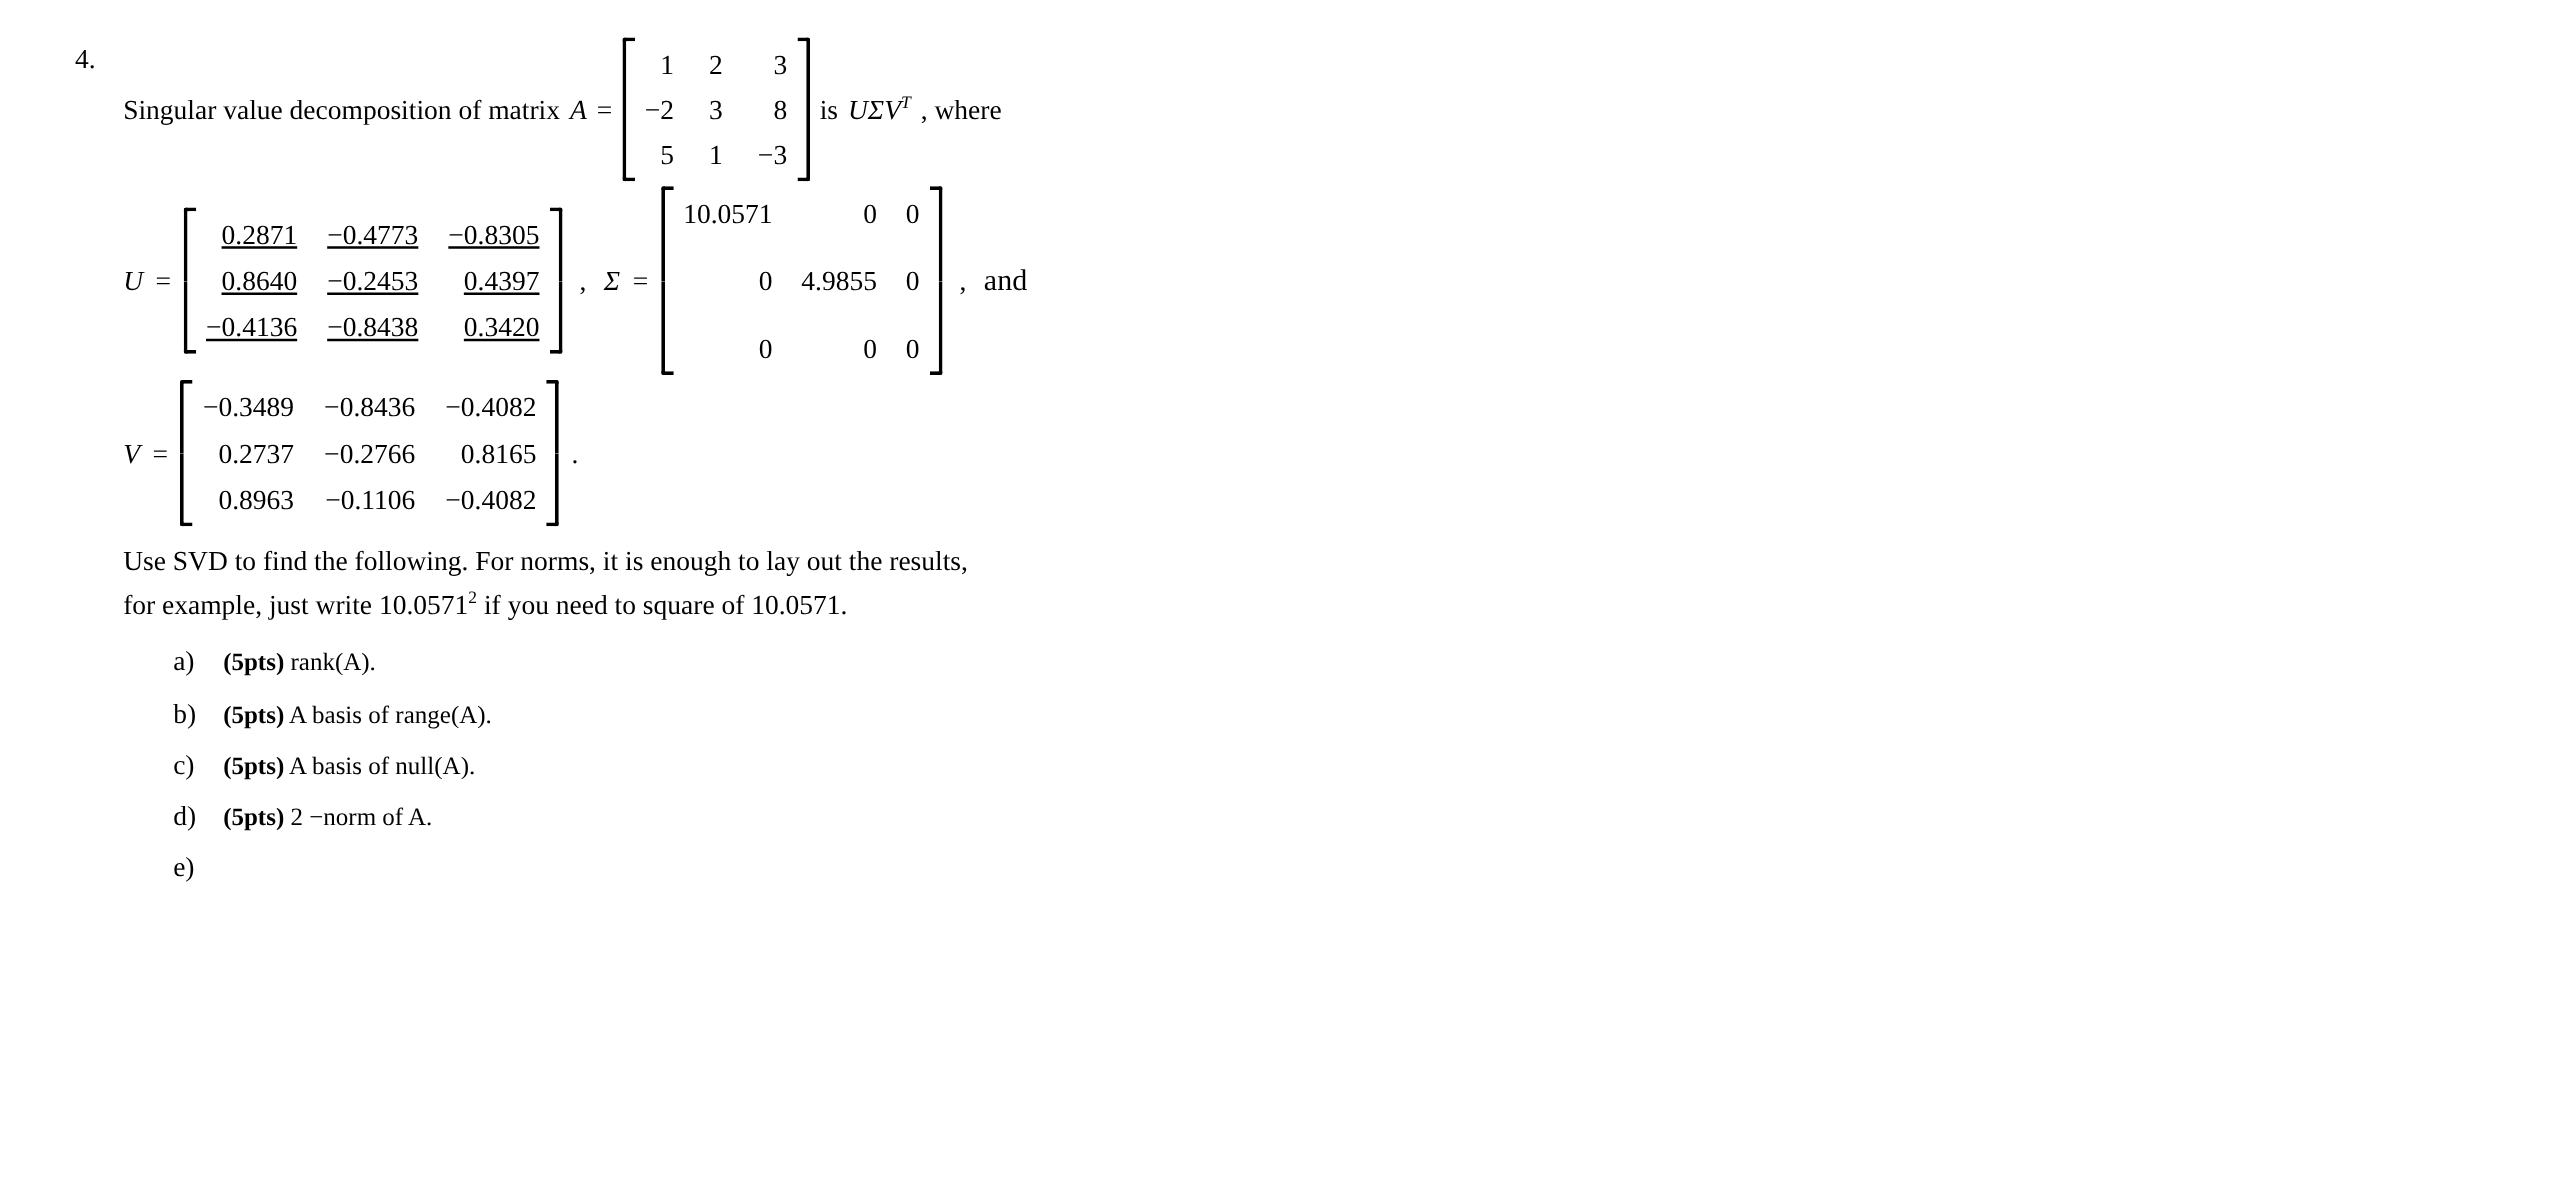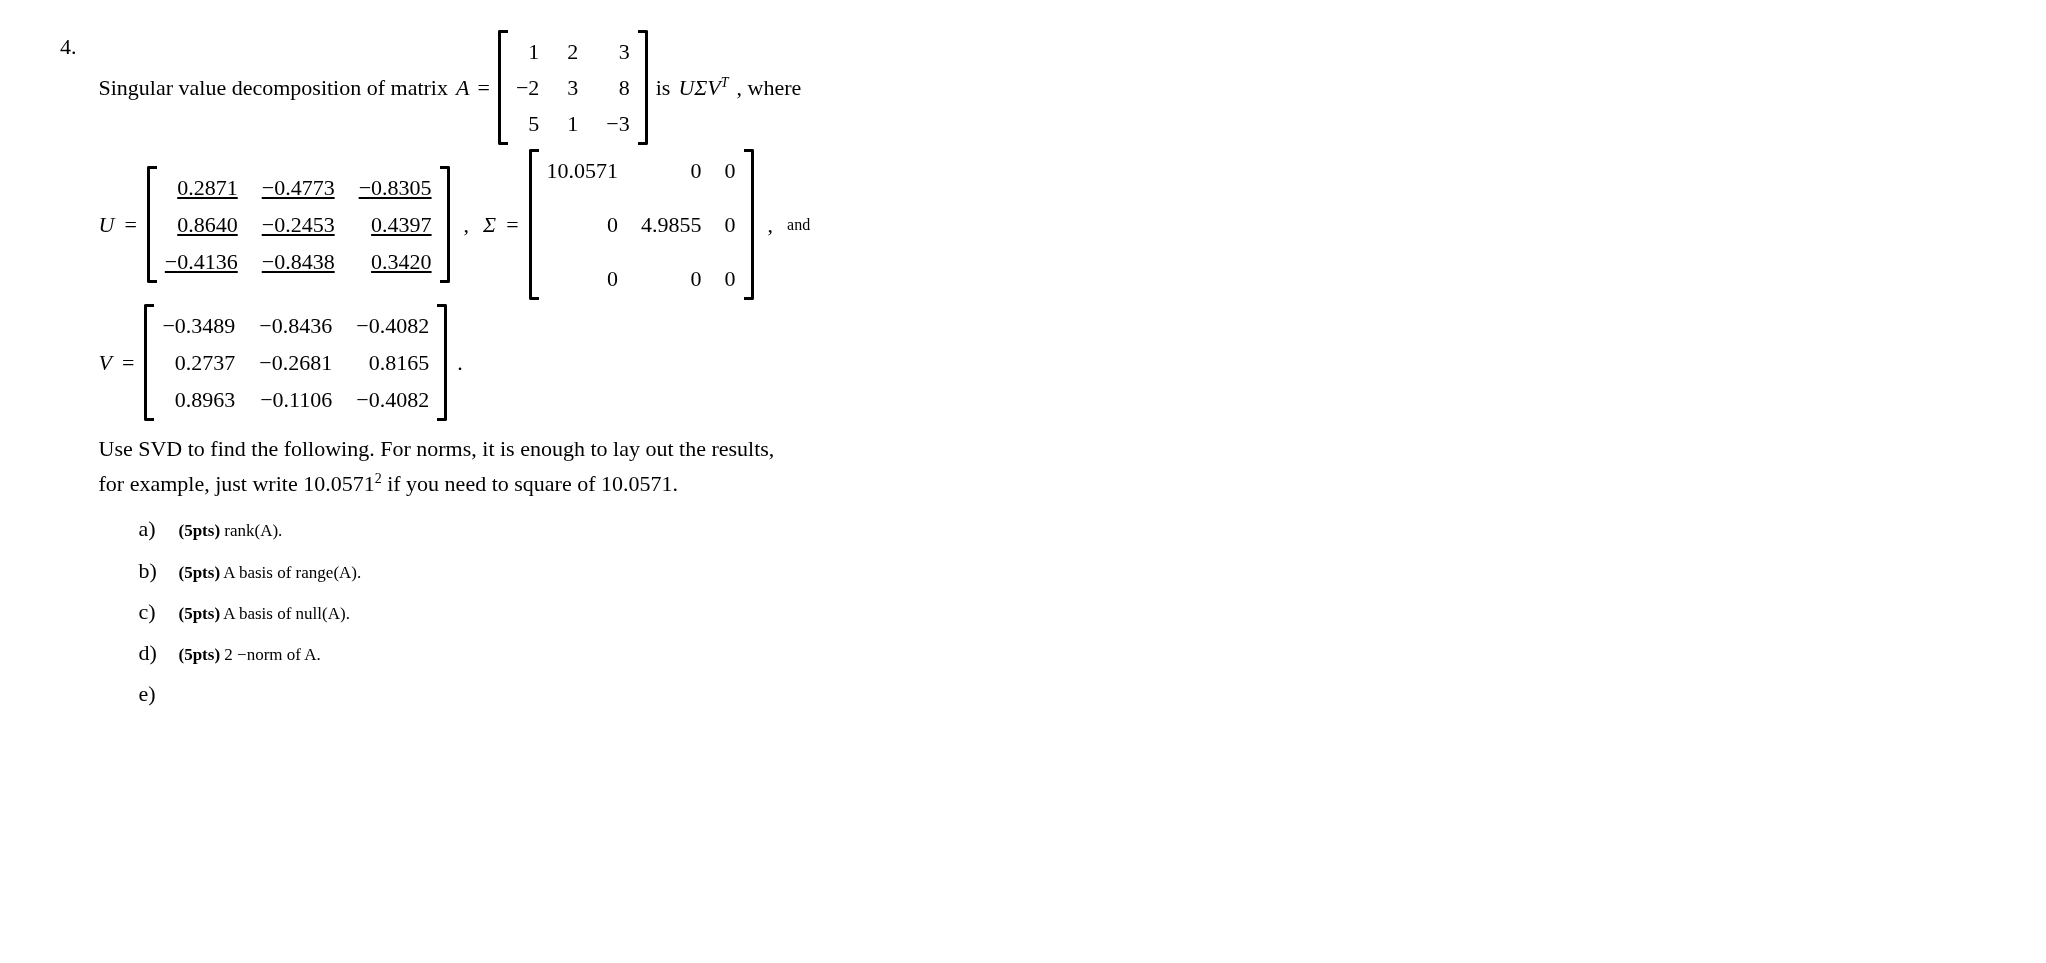--- a/index.html
+++ b/index.html
@@ -67,21 +67,21 @@
       font-size: 22px;
       line-height: 1.6;
     }
 
     .sub-label {
       min-width: 40px;
       font-size: 22px;
     }
 
     .sub-text {
-      font-size: 17px;
+      font-size: 20px;
     }
 
     .bold {
       font-weight: bold;
     }
 
     .var-label {
       font-style: italic;
       font-size: 22px;
     }
@@ -190,40 +190,40 @@
               <span class="matrix-cell">0</span>
               <span class="matrix-cell">0</span>
             </div>
             <div style="display:flex; flex-direction:column; justify-content:stretch; align-items:flex-start;">
               <div style="border-right:3px solid #000; border-top:3px solid #000; width:10px; height:50%; border-radius:0 2px 0 0;"></div>
               <div style="border-right:3px solid #000; width:10px; flex:1;"></div>
               <div style="border-right:3px solid #000; border-bottom:3px solid #000; width:10px; height:50%; border-radius:0 0 2px 0;"></div>
             </div>
           </div>
           <span style="font-size:22px; margin:0 4px;">,</span>
-          <span style="font-size:16px;">and</span>
+          <span style="font-size:24px;">and</span>
         </div>
 
         <div style="display:flex; align-items:center; gap:10px; flex-wrap:nowrap; margin-bottom:10px;">
 
           <span class="var-label" style="font-size:22px;">V</span>
           <span style="font-size:22px;">=</span>
 
           <div class="inline-matrix">
             <div style="display:flex; flex-direction:column; justify-content:stretch; align-items:flex-end;">
               <div style="border-left:3px solid #000; border-top:3px solid #000; width:10px; height:50%; border-radius:2px 0 0 0;"></div>
               <div style="border-left:3px solid #000; width:10px; flex:1;"></div>
               <div style="border-left:3px solid #000; border-bottom:3px solid #000; width:10px; height:50%; border-radius:0 0 0 2px;"></div>
             </div>
             <div class="matrix-content matrix-3x3" style="row-gap:2px; column-gap:20px; padding:4px 6px;">
               <span class="matrix-cell">−0.3489</span>
               <span class="matrix-cell">−0.8436</span>
               <span class="matrix-cell">−0.4082</span>
               <span class="matrix-cell">0.2737</span>
-              <span class="matrix-cell">−0.2681</span>
+              <span class="matrix-cell">−0.2766</span>
               <span class="matrix-cell">0.8165</span>
               <span class="matrix-cell">0.8963</span>
               <span class="matrix-cell">−0.1106</span>
               <span class="matrix-cell">−0.4082</span>
             </div>
             <div style="display:flex; flex-direction:column; justify-content:stretch; align-items:flex-start;">
               <div style="border-right:3px solid #000; border-top:3px solid #000; width:10px; height:50%; border-radius:0 2px 0 0;"></div>
               <div style="border-right:3px solid #000; width:10px; flex:1;"></div>
               <div style="border-right:3px solid #000; border-bottom:3px solid #000; width:10px; height:50%; border-radius:0 0 2px 0;"></div>
             </div>

